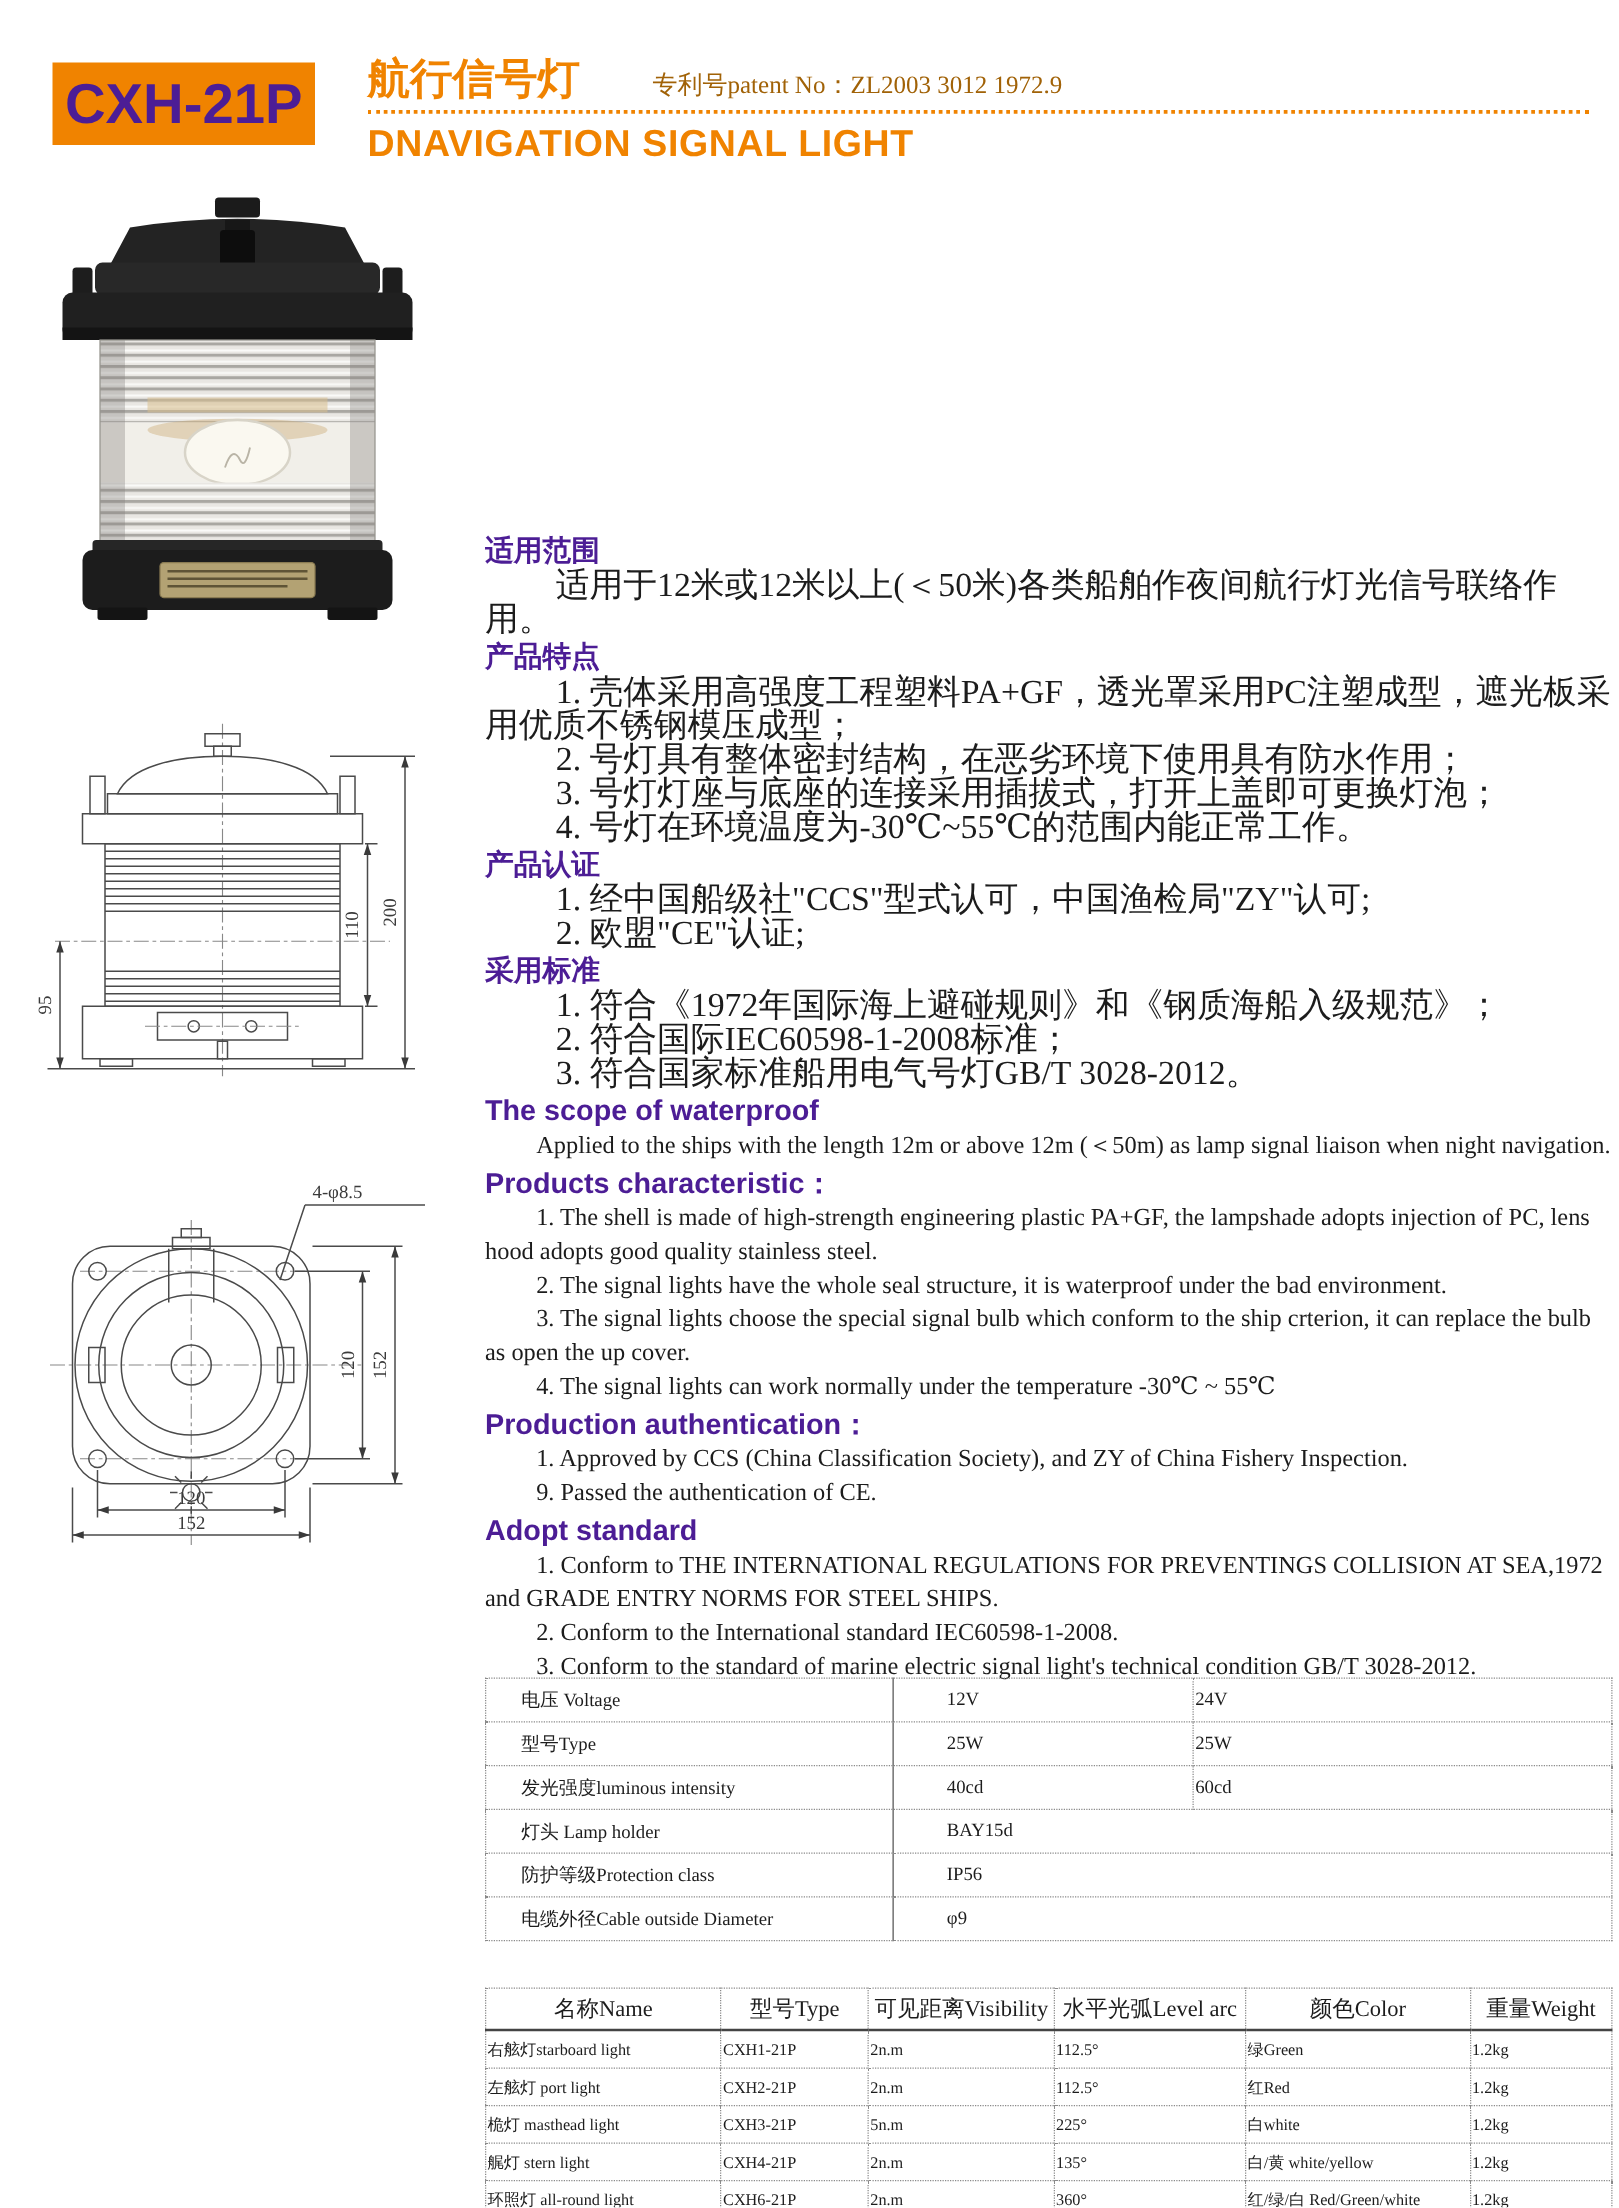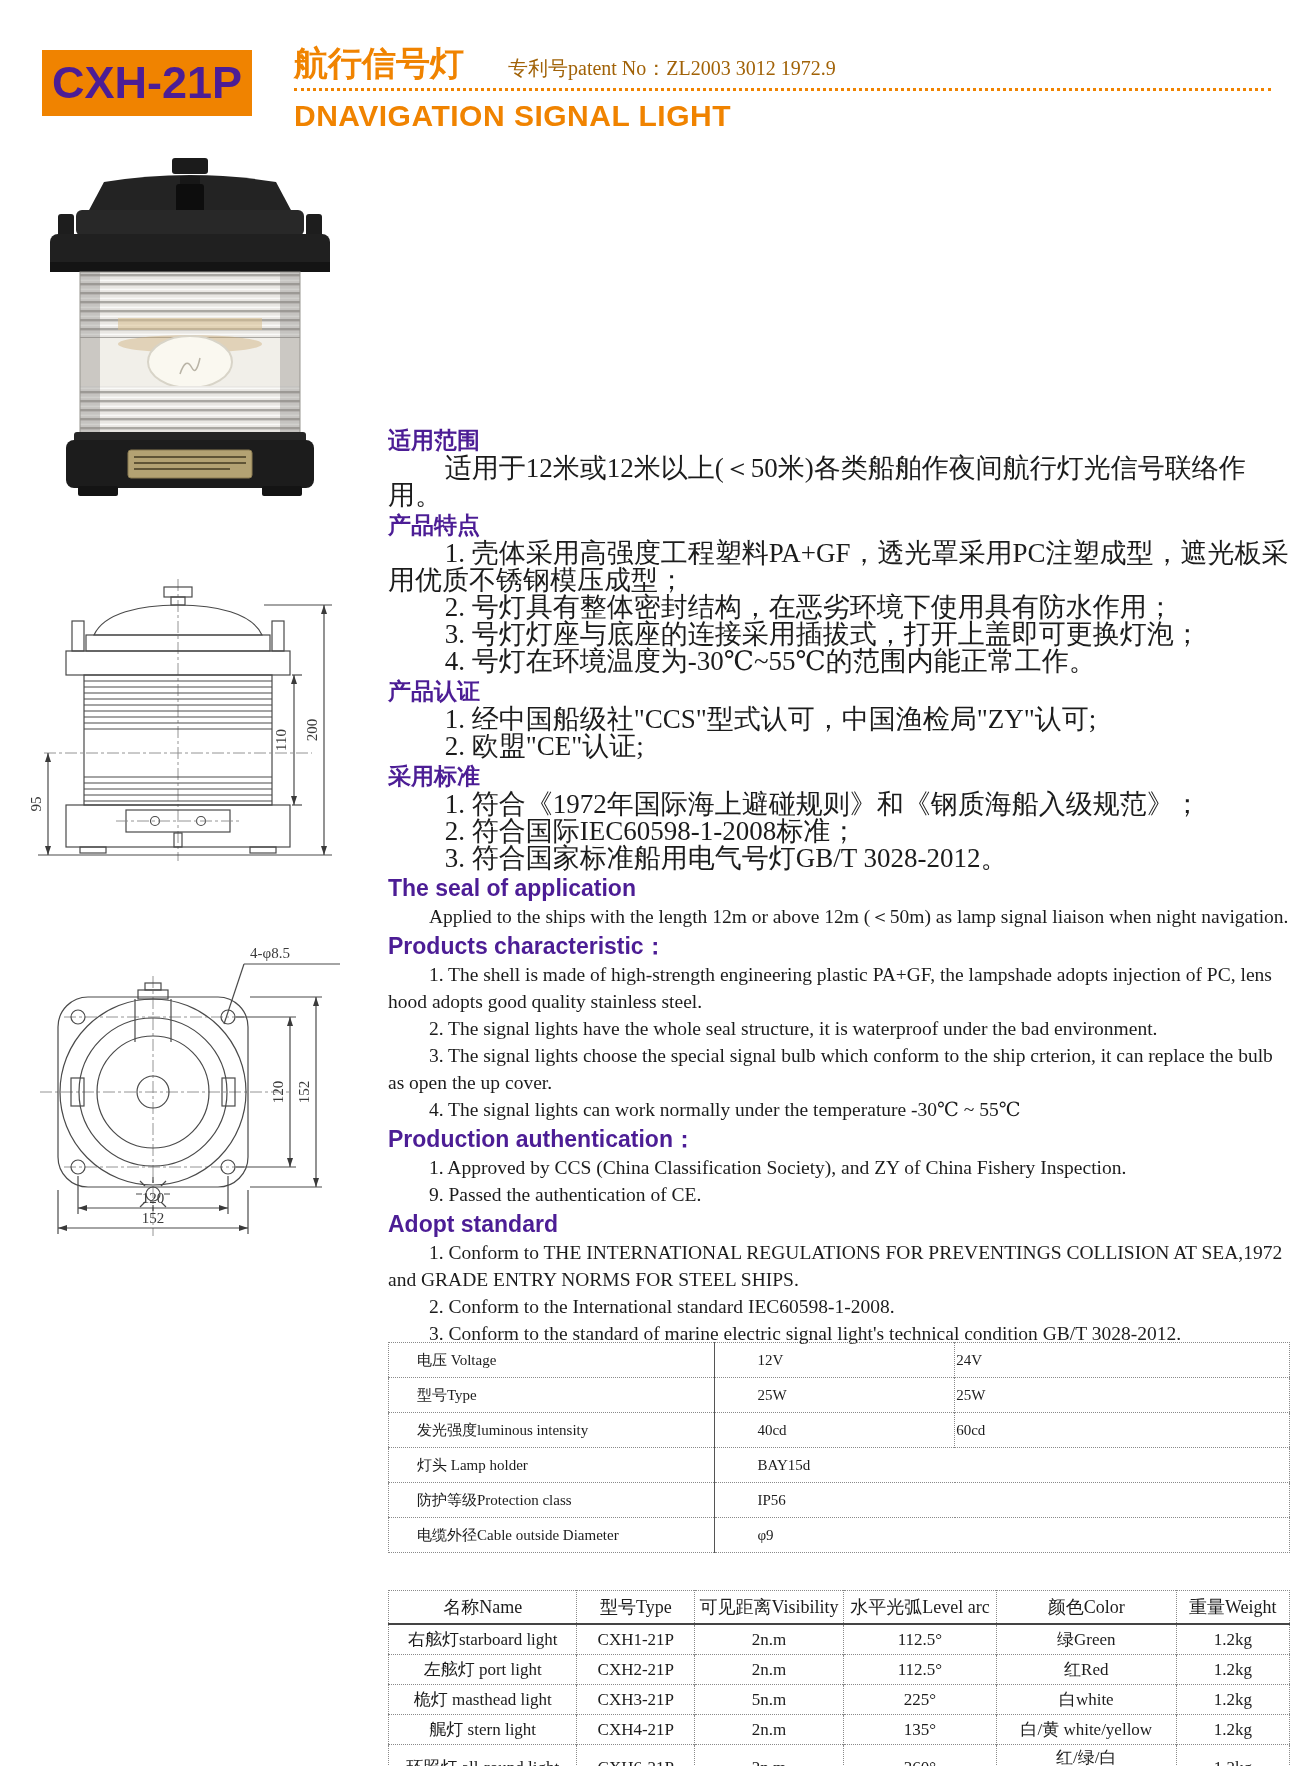--- a/index.html
+++ b/index.html
@@ -5,21 +5,21 @@
   html,body{margin:0;padding:0;background:#fff;}
   #page{position:relative;width:1295px;height:1766px;background:#fff;overflow:hidden;
         font-family:"Liberation Serif","DejaVu Serif",serif;color:#1c1c1c;}
 
   
   .logo{position:absolute;left:42px;top:50px;width:210px;height:66px;background:#F08300;
         color:#4c1d95;font-family:"Liberation Sans","DejaVu Sans",sans-serif;font-weight:bold;
         font-size:45px;letter-spacing:0px;display:flex;align-items:center;justify-content:center;
         transform-origin:left top;}
   .head-right{position:absolute;left:294px;top:44px;right:24px;}
-  .head-line1{display:flex;align-items:baseline;}
+  .head-line1{display:flex;align-items:baseline;gap:14px;}
   .cn-title{color:#F08300;font-family:"Liberation Sans","DejaVu Sans",sans-serif;
             font-weight:bold;font-size:34px;line-height:38px;}
   .patent{color:#a16207;font-size:20px;margin-left:44px;}
   .dotline{margin-top:6px;border-top:3px dotted #F08300;height:0;}
   .en-title{margin-top:8px;color:#F08300;font-family:"Liberation Sans","DejaVu Sans",sans-serif;
             font-weight:bold;font-size:30px;letter-spacing:0.5px;}
 
   
   .photo{position:absolute;left:30px;top:148px;width:320px;height:352px;}
   .draw1{position:absolute;left:28px;top:575px;width:330px;height:345px;}
@@ -41,21 +41,21 @@
   .spec-table td.lbl{width:36%;padding-left:28px;border-right:1px solid #555;}
   .spec-table td.v1{width:24%;padding-left:42px;}
   .spec-table td.v1.div-dot{border-right:1px dotted #8a8a8a;}
   .spec-table td.v2{width:40%;}
 
   
   .var-table{position:absolute;left:388px;top:1590px;width:902px;border-collapse:collapse;
              table-layout:fixed;border:1px dotted #8a8a8a;}
   .var-table th{height:30px;font-size:18px;font-weight:normal;text-align:center;
                 border-right:1px dotted #8a8a8a;border-bottom:2px solid #444;}
-  .var-table td{height:27px;font-size:17px;text-align:center;
+  .var-table td{height:27px;font-size:13px;text-align:left;
                 border-right:1px dotted #8a8a8a;border-top:1px dotted #8a8a8a;}
   .var-table th:last-child,.var-table td:last-child{border-right:none;}
   .var-table tr:nth-child(2) td{border-top:none;}
 </style>
 </head>
 <body>
 
 <div id="page">
 
   <div class="logo">CXH-21P</div>
@@ -222,21 +222,21 @@
       <p>1. 经中国船级社"CCS"型式认可，中国渔检局"ZY"认可;</p>
       <p>2. 欧盟"CE"认证;</p>
     </div>
     <div class="sec cn">
       <h3>采用标准</h3>
       <p>1. 符合《1972年国际海上避碰规则》和《钢质海船入级规范》；</p>
       <p>2. 符合国际IEC60598-1-2008标准；</p>
       <p>3. 符合国家标准船用电气号灯GB/T 3028-2012。</p>
     </div>
     <div class="sec en">
-      <h3>The seal of application</h3>
+      <h3>The scope of waterproof</h3>
       <p>Applied to the ships with the length 12m or above 12m (＜50m) as lamp signal liaison when night navigation.</p>
     </div>
     <div class="sec en">
       <h3>Products characteristic：</h3>
       <p>1. The shell is made of high-strength engineering plastic PA+GF, the lampshade adopts injection of PC, lens hood adopts good quality stainless steel.</p>
       <p>2. The signal lights have the whole seal structure, it is waterproof under the bad environment.</p>
       <p>3. The signal lights choose the special signal bulb which conform to the ship crterion, it can replace the bulb as open the up cover.</p>
       <p>4. The signal lights can work normally under the temperature -30℃ ~ 55℃</p>
     </div>
     <div class="sec en">

